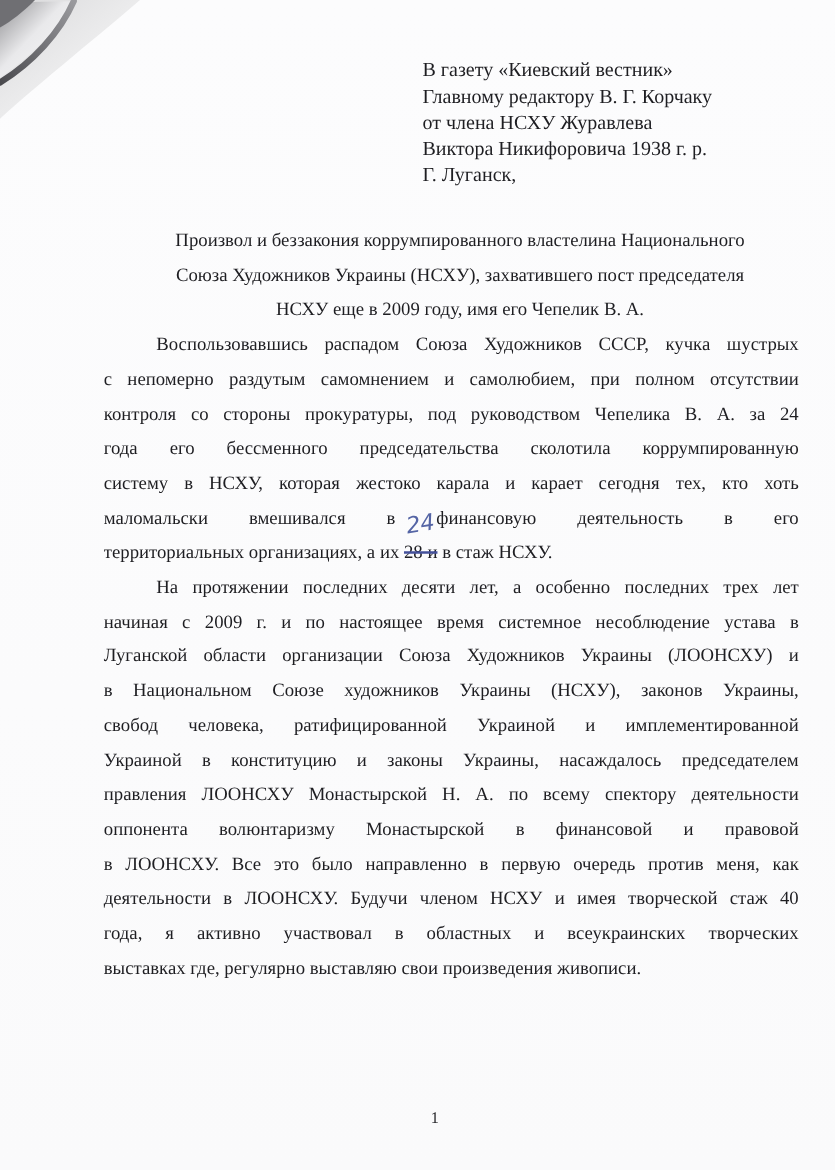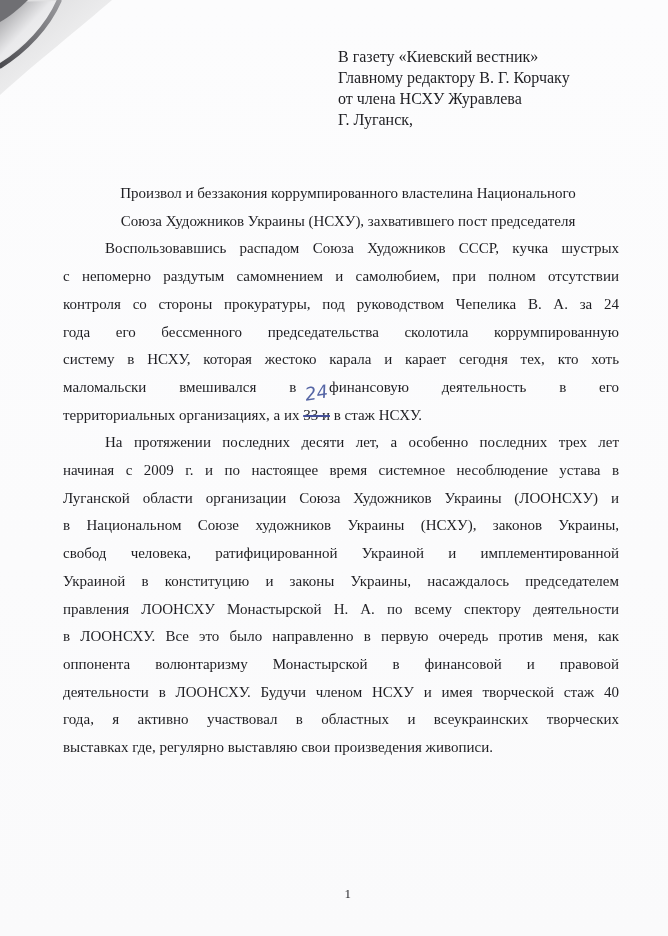--- a/index.html
+++ b/index.html
@@ -22,21 +22,21 @@
   .recipient {
     position: absolute;
     left: 338px;
     top: 46px;
     font-size: 16px;
     line-height: 21px;
     white-space: nowrap;
   }
   .content {
     position: absolute;
-    left: 63px;
+    left: 83px;
     top: 180px;
     width: 556px;
     font-size: 15px;
     line-height: 27.7px;
   }
   .title-block { margin: 0 22px 0 36px; }
   .t-line { text-align: center; white-space: nowrap; }
   .para .line { text-align: justify; text-align-last: justify; }
   .para .line.indent { text-indent: 42px; }
   .para .line.last { text-align: left; text-align-last: left; white-space: nowrap; }
@@ -92,50 +92,52 @@
     <path d="M0,95 L0,0 L112,0 C82,26 32,66 0,95 Z" fill="url(#gSoft)" opacity="0.65"></path>
     <path d="M0,62 L0,2 L58,1 C50,20 24,46 0,62 Z" fill="url(#gFace)"></path>
     <path d="M0,66 C26,50 48,26 59,1" stroke="url(#gCrease)" stroke-width="5" fill="none" stroke-linecap="round"></path>
     <path d="M0,0 L28,0 C19,9 9,17 0,22 Z" fill="#6f6f73"></path>
   </svg>
 
   <div class="recipient">
     <div>В газету «Киевский вестник»</div>
     <div>Главному редактору В. Г. Корчаку</div>
     <div>от члена НСХУ Журавлева</div>
+    <div>Виктора Никифоровича 1938 г. р.</div>
     <div>Г. Луганск,</div>
   </div>
 
   <div class="content">
 
     <div class="title-block">
       <div class="t-line">Произвол и беззакония коррумпированного властелина Национального</div>
       <div class="t-line">Союза Художников Украины (НСХУ), захватившего пост председателя</div>
+      <div class="t-line">НСХУ еще в 2009 году, имя его Чепелик В. А.</div>
     </div>
 
     <div class="para">
       <div class="line indent">Воспользовавшись распадом Союза Художников СССР, кучка шустрых</div>
       <div class="line">с непомерно раздутым самомнением и самолюбием, при полном отсутствии</div>
       <div class="line">контроля со стороны прокуратуры, под руководством Чепелика В. А. за 24</div>
       <div class="line">года его бессменного председательства сколотила коррумпированную</div>
       <div class="line">систему в НСХУ, которая жестоко карала и карает сегодня тех, кто хоть</div>
       <div class="line">маломальски вмешивался в финансовую деятельность в его</div>
-      <div class="line last"><span>территориальных организациях, а их </span><span class="corr-wrap"><span class="struck">33 и</span><span class="hand">24</span></span><span> в стаж НСХУ.</span></div>
+      <div class="line last"><span>территориальных организациях, а их </span><span class="corr-wrap"><span class="struck">28 и</span><span class="hand">24</span></span><span> в стаж НСХУ.</span></div>
     </div>
 
     <div class="para">
       <div class="line indent">На протяжении последних десяти лет, а особенно последних трех лет</div>
       <div class="line">начиная с 2009 г. и по настоящее время системное несоблюдение устава в</div>
       <div class="line">Луганской области организации Союза Художников Украины (ЛООНСХУ) и</div>
       <div class="line">в Национальном Союзе художников Украины (НСХУ), законов Украины,</div>
       <div class="line">свобод человека, ратифицированной Украиной и имплементированной</div>
       <div class="line">Украиной в конституцию и законы Украины, насаждалось председателем</div>
       <div class="line">правления ЛООНСХУ Монастырской Н. А. по всему спектору деятельности</div>
+      <div class="line">оппонента волюнтаризму Монастырской в финансовой и правовой</div>
       <div class="line">в ЛООНСХУ. Все это было направленно в первую очередь против меня, как</div>
-      <div class="line">оппонента волюнтаризму Монастырской в финансовой и правовой</div>
       <div class="line">деятельности в ЛООНСХУ. Будучи членом НСХУ и имея творческой стаж 40</div>
       <div class="line">года, я активно участвовал в областных и всеукраинских творческих</div>
       <div class="line last">выставках где, регулярно выставляю свои произведения живописи.</div>
     </div>
 
   </div>
 
   <div class="page-number">1</div>
 
 </div>

